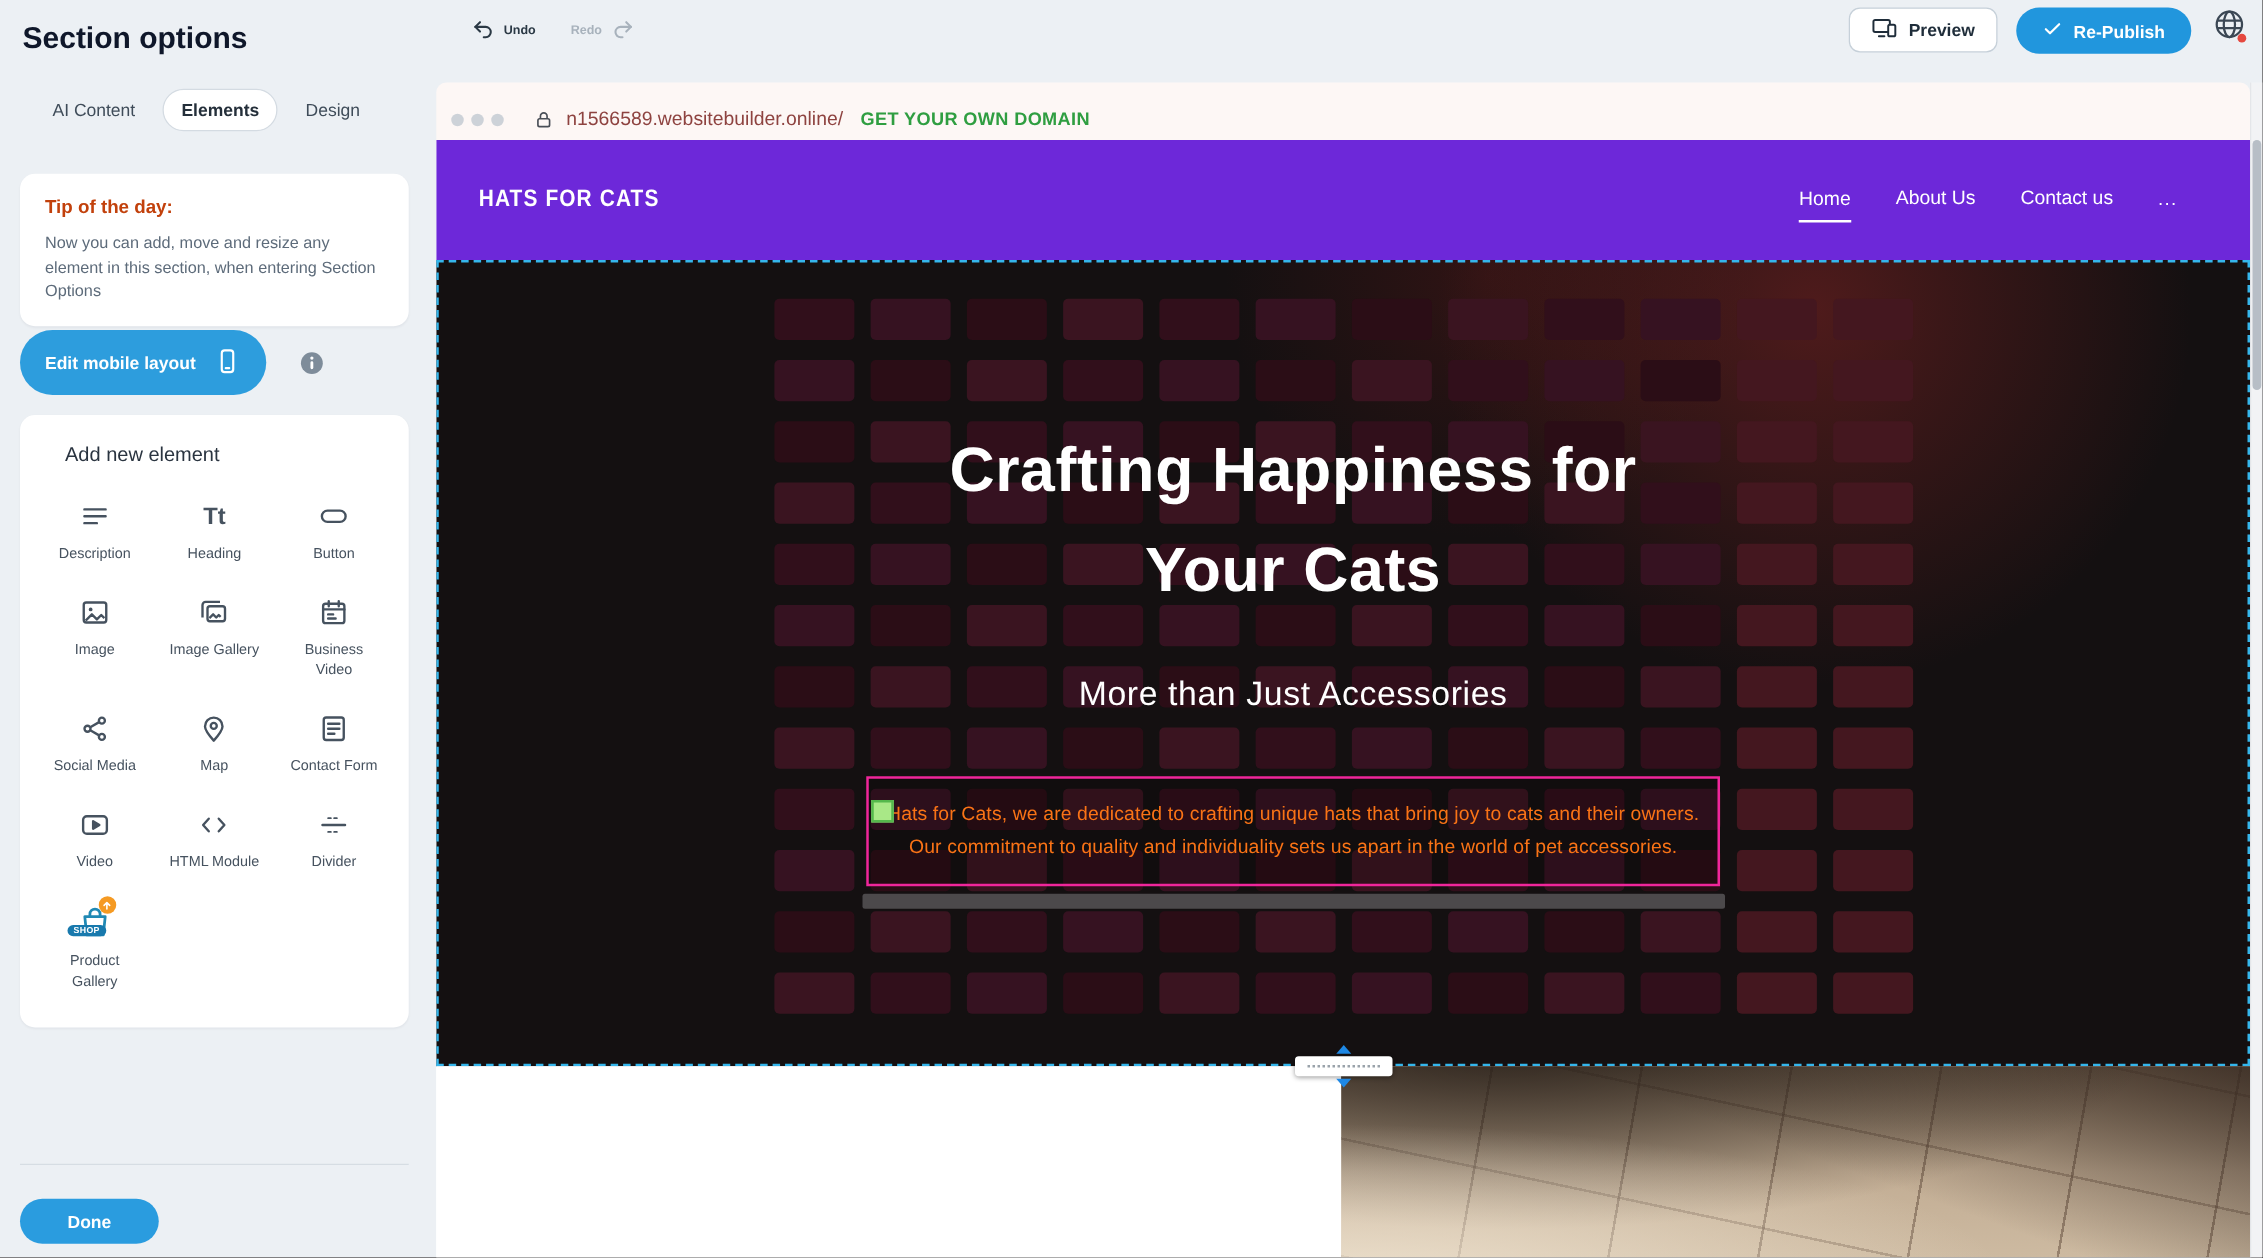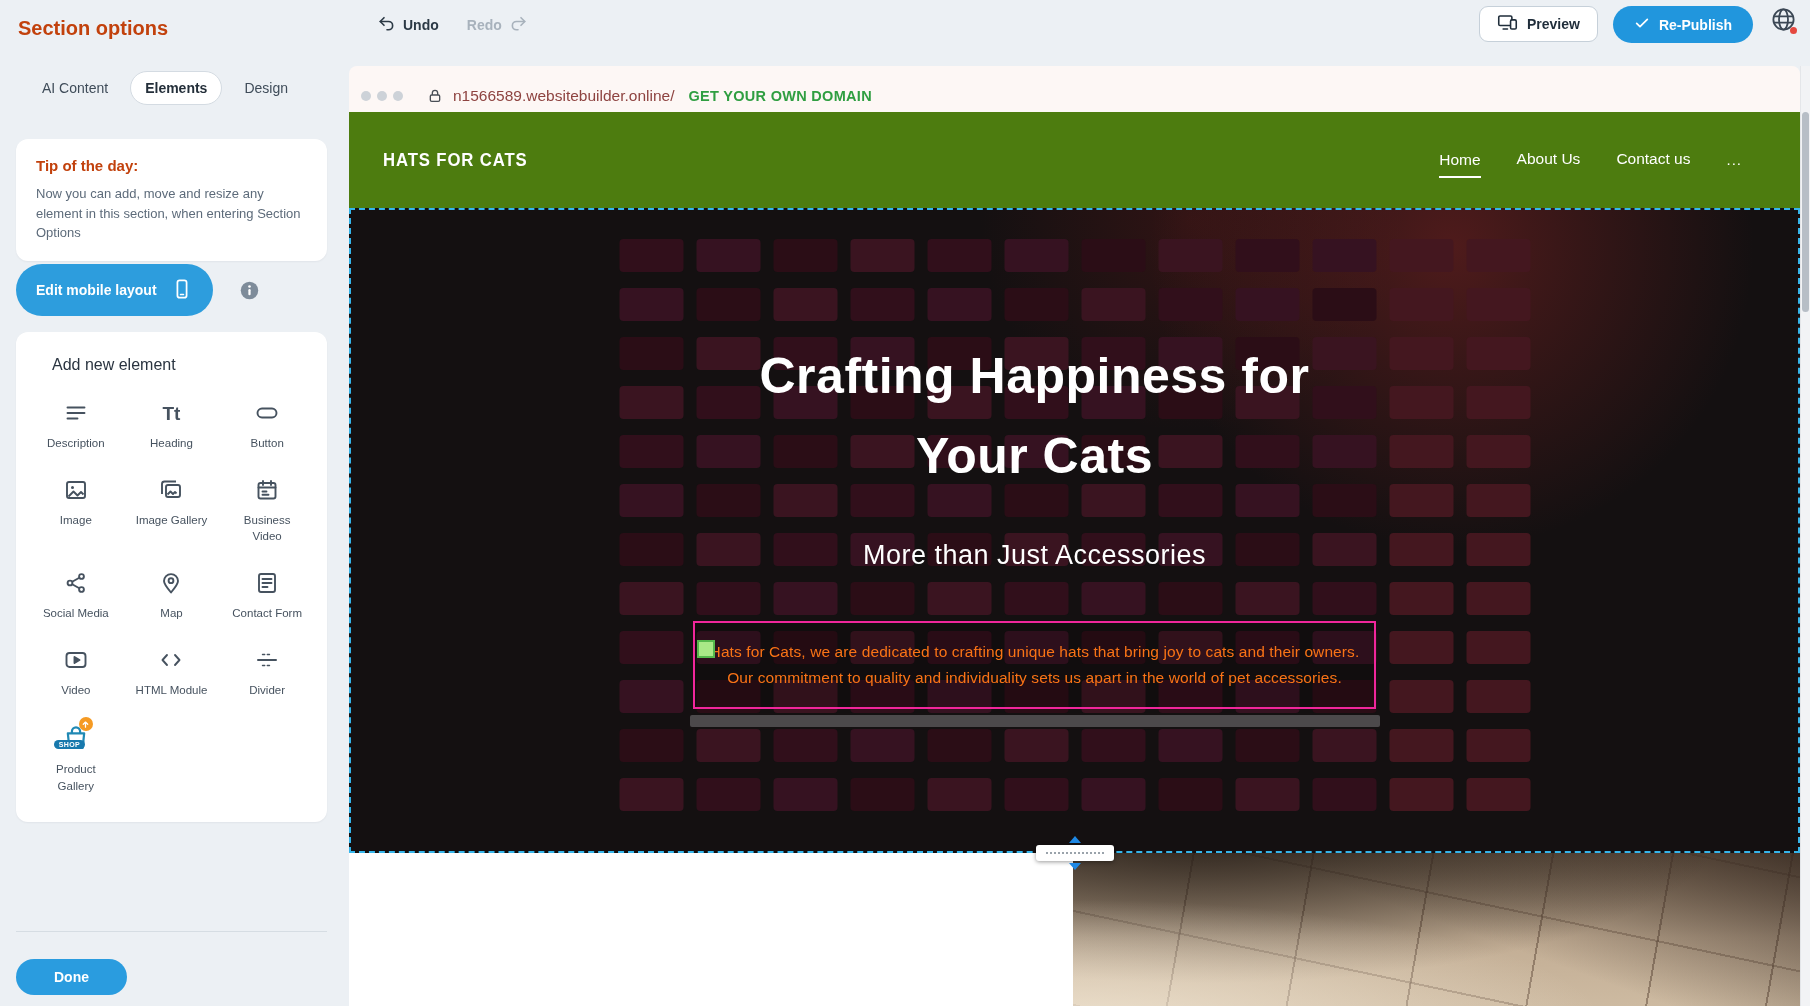--- a/index.html
+++ b/index.html
@@ -2,23 +2,23 @@
 <html><head>
 <meta charset="utf-8">
 <style>
   * { box-sizing: border-box; margin: 0; padding: 0; }
   html,body { width:1810px; height:1006px; overflow:hidden; }
   body { font-family:"Liberation Sans", sans-serif; background:#ecf0f4; position:relative; }
   button { font-family:inherit; border:0; background:none; cursor:pointer; }
 
   
   .topbar { position:absolute; top:0; left:0; width:1810px; height:58px; }
-  .topbar-title { position:absolute; left:18px; top:17px; font-size:20px; font-weight:700; color:#c2410c;text-align:center; }
+  .topbar-title { position:absolute; left:18px; top:17px; font-size:24px; font-weight:700; color:#0f172a;text-align:center; }
   .undo-redo { position:absolute; left:378px; top:14px; display:flex; align-items:center; gap:28px; }
-  .ur-btn { display:flex; align-items:center; gap:7px; font-size:14px; font-weight:700; }
+  .ur-btn { display:flex; align-items:center; gap:7px; font-size:10px; font-weight:700; }
   .undo { color:#2b3945; }
   .redo { color:#a8b2bc; }
   .topbar-right { position:absolute; right:12px; top:6px; display:flex; gap:15px; }
   .btn-preview { height:36px; background:#fff; border:1px solid #c6d0d9; border-radius:9px; padding:0 17px; display:flex; align-items:center; gap:9px; font-size:14px; font-weight:700; color:#1f2d3a; }
   .btn-republish { height:37px; background:#2196dd; border-radius:19px; padding:0 21px; display:flex; align-items:center; gap:9px; font-size:14px; font-weight:700; color:#fff; }
   .globe-btn { position:relative; width:30px; height:30px; display:flex; align-items:center; justify-content:center; color:#3b4754; }
   .globe-dot { position:absolute; right:1px; bottom:2px; width:7px; height:7px; border-radius:50%; background:#e5483f; }
 
   
   .sidebar { position:absolute; top:58px; left:0; width:340px; bottom:0; }
@@ -49,21 +49,21 @@
   
   .canvas { position:absolute; top:58px; left:349px; right:0; bottom:0; }
   .chrome { position:absolute; top:8px; left:0; right:10px; height:60px; background:#fdf7f5; border-radius:8px 8px 0 0; border-bottom:1px solid #efe6e2; display:flex; align-items:center; }
   .win-dots { display:flex; gap:6px; margin-left:12px; }
   .win-dot { width:10px; height:10px; border-radius:50%; background:#cdd2d8; }
   .lock { margin-left:24px; color:#4a4f57; display:flex; }
   .chrome-url { margin-left:10px; font-size:15.5px; color:#8e4340; }
   .chrome-domain { margin-left:14px; font-size:14.5px; font-weight:700; letter-spacing:0.3px; color:#2f9e41; }
 
   .site { position:absolute; top:54px; left:0; right:10px; bottom:0; background:#fff; overflow:hidden; }
-  .site-header { height:96px; background:#4d7c0f; display:flex; align-items:center; padding:0 58px 0 34px; }
+  .site-header { height:96px; background:#6d28d9; display:flex; align-items:center; padding:0 58px 0 34px; }
   .logo { color:#fff; font-weight:700; font-size:19px; letter-spacing:1px; transform:scaleX(0.88); transform-origin:left center; white-space:nowrap; }
   .nav { margin-left:auto; display:flex; align-items:center; gap:36px; }
   .nav-item { color:#fff; font-size:15.5px; padding-bottom:2px; }
   .nav-item.active { border-bottom:2px solid #fff; padding-bottom:7px; margin-bottom:-9px; }
   .nav-more { font-size:15px; letter-spacing:1px; }
 
   
   .hero { position:absolute; top:96px; left:0; right:0; height:645px; background:#141011; overflow:hidden; }
   .hero::before { content:""; position:absolute; inset:0; background:
       radial-gradient(circle at 76% 6%, rgba(150,40,40,0.45), transparent 24%),

